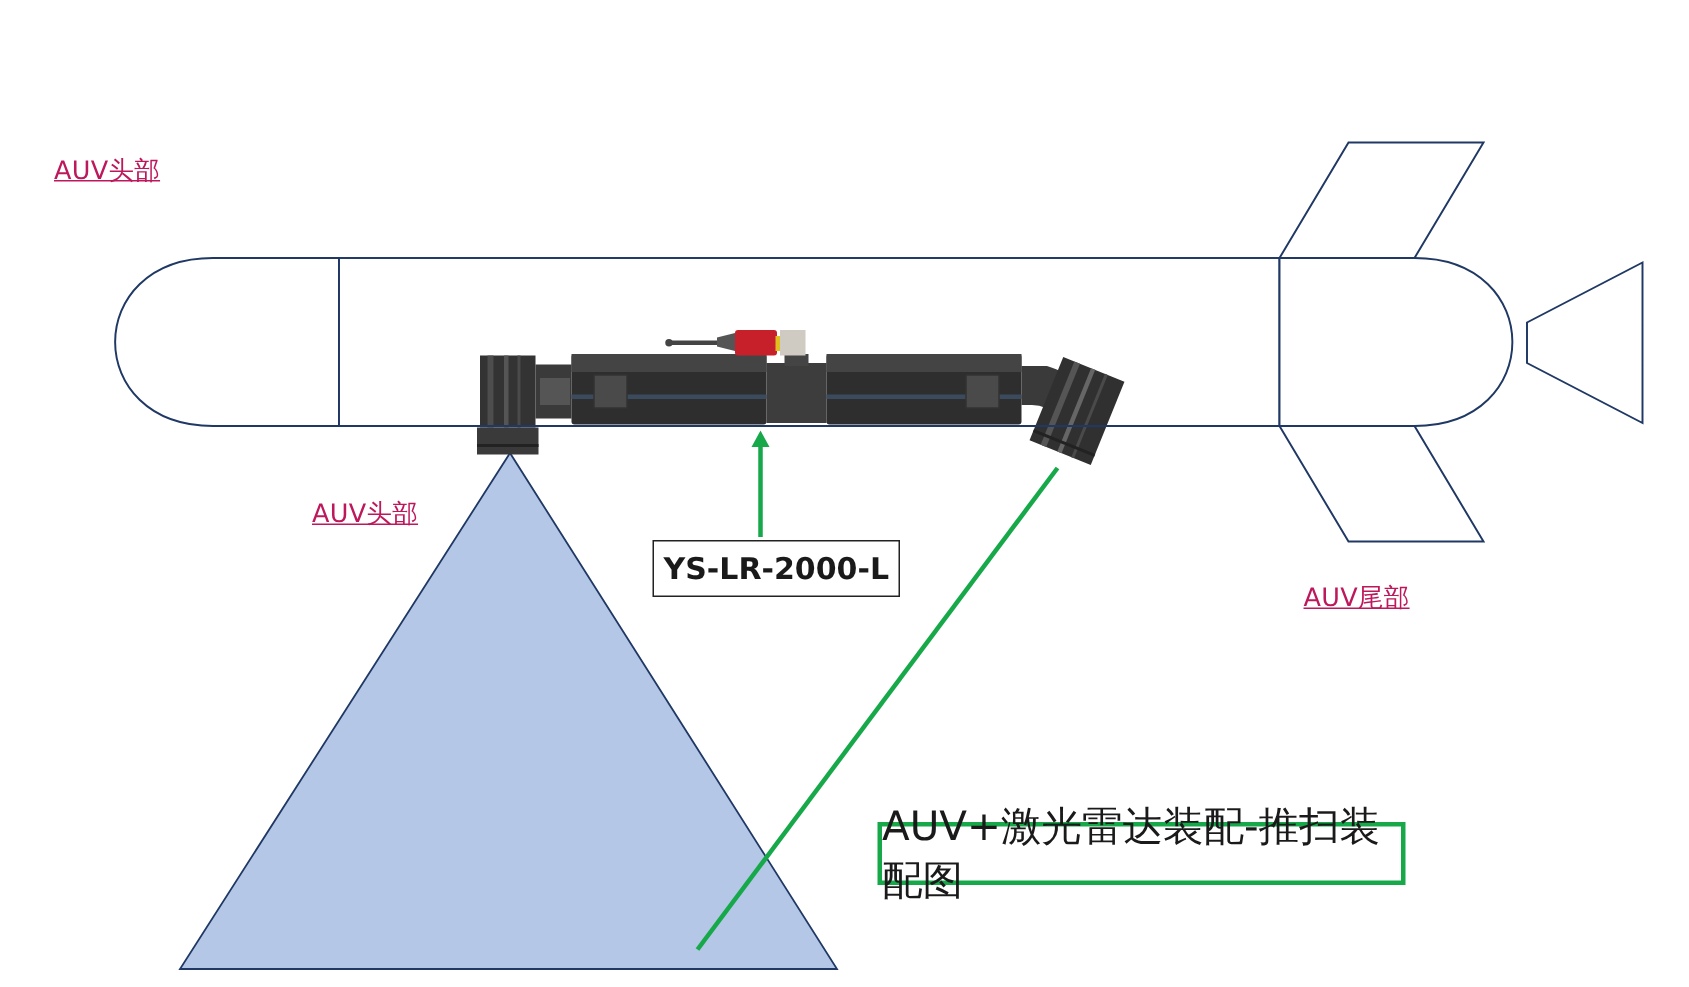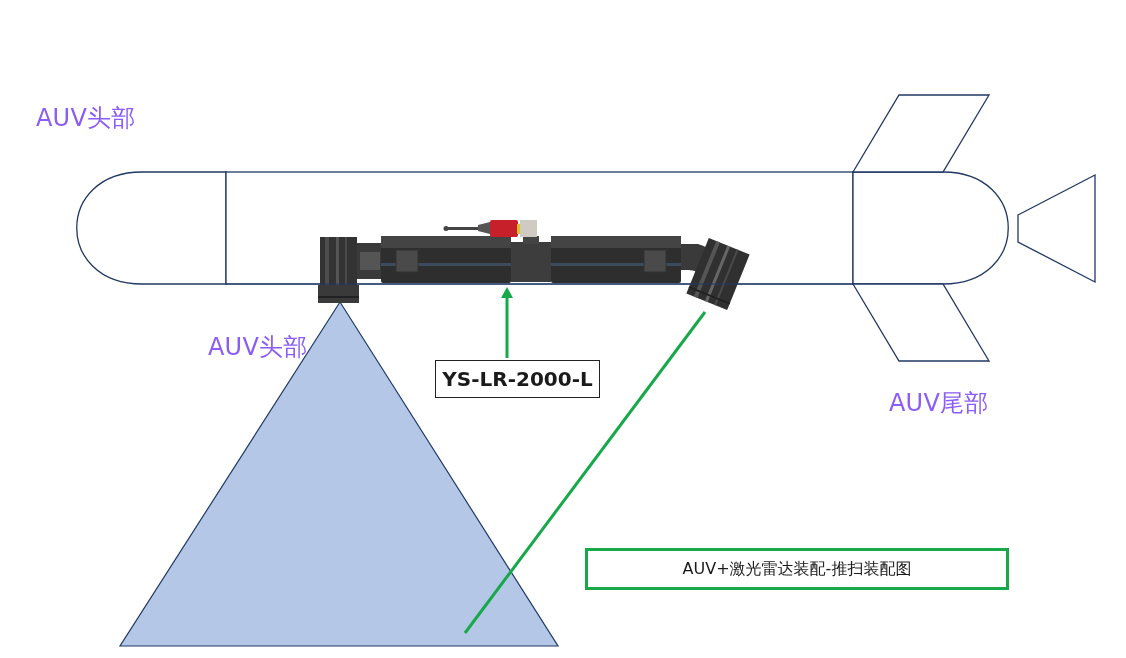--- a/index.html
+++ b/index.html
@@ -1,27 +1,27 @@
 <!DOCTYPE html>
 <html><head>
   <meta charset="utf-8">
   <style>
     html, body { margin: 0; padding: 0; background: #ffffff; }
     body { width: 1126px; height: 658px; position: relative; overflow: hidden;
            font-family: "DejaVu Sans", "Liberation Sans", sans-serif; }
     svg.stage { position: absolute; left: 0; top: 0; }
-    .lbl { position: absolute; font-size: 24px; color: #8b5cf6; white-space: nowrap; letter-spacing: 0.2px; }
+    .lbl { position: absolute; font-size: 17px; color: #be185d; white-space: nowrap; letter-spacing: 0.2px; text-decoration: underline; }
     .model-box { position: absolute; left: 435px; top: 360px; width: 165px; height: 38px;
                  border: 1px solid #222; background: #fff; box-sizing: border-box;
                  display: flex; align-items: center; justify-content: center;
                  font-size: 20px; color: #1a1a1a; font-weight: bold; }
-    .title-box { position: absolute; left: 585px; top: 548px; width: 424px; height: 42px;
+    .title-box { position: absolute; left: 585px; top: 548px; width: 352px; height: 42px;
                  border: 3px solid #17a84a; background: #fff; box-sizing: border-box;
                  display: flex; align-items: center; justify-content: center;
-                 font-size: 16px; color: #1a1a1a; }
+                 font-size: 27px; color: #1a1a1a; }
   </style>
 </head>
 <body>
 
 <svg class="stage" width="1126" height="658" viewBox="0 0 1126 658">
 
   <polygon points="340,302 120,646 558,646" fill="#b4c7e7" stroke="#1f3864" stroke-width="1.2"></polygon>
 
   <g fill="none" stroke="#1f3864" stroke-width="1.3">
 
@@ -85,21 +85,21 @@
   <g>
     <line x1="507" y1="358" x2="507" y2="296" stroke="#17a84a" stroke-width="3"></line>
     <polygon points="507,287 501,298 513,298" fill="#17a84a"></polygon>
   </g>
 
   <line x1="705" y1="312" x2="465" y2="633" stroke="#17a84a" stroke-width="3"></line>
 </svg>
 
 <div class="lbl" style="left:36px; top:102px;">AUV头部</div>
 <div class="lbl" style="left:208px; top:331px;">AUV头部</div>
-<div class="lbl" style="left:889px; top:387px;">AUV尾部</div>
+<div class="lbl" style="left:869px; top:387px;">AUV尾部</div>
 
 <div class="model-box">
   <span>YS-LR-2000-L</span>
 </div>
 
 <div class="title-box">
   <span>AUV+激光雷达装配-推扫装配图</span>
 </div>
 
 </body></html>

